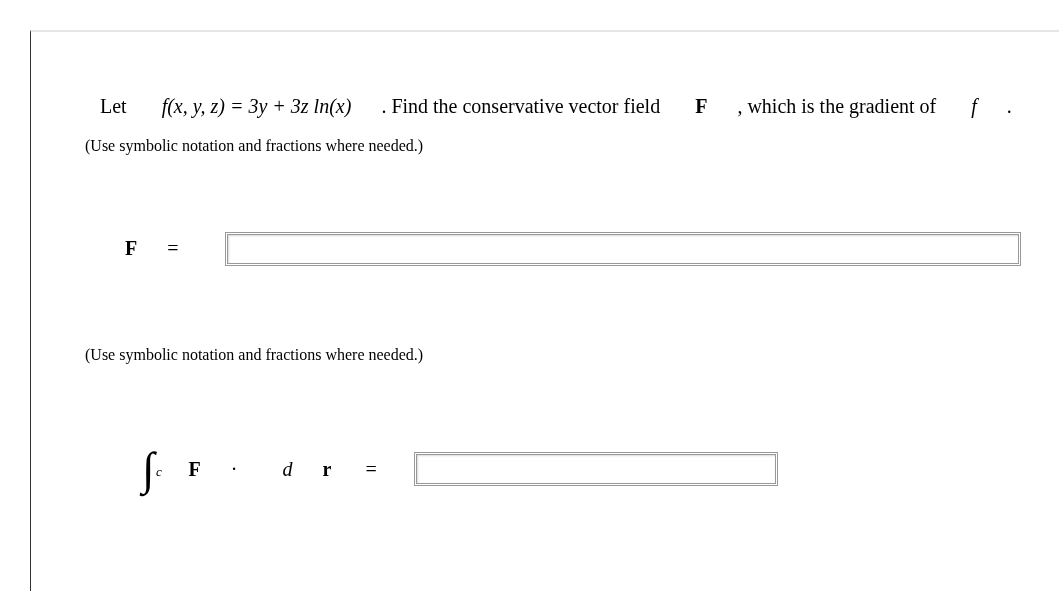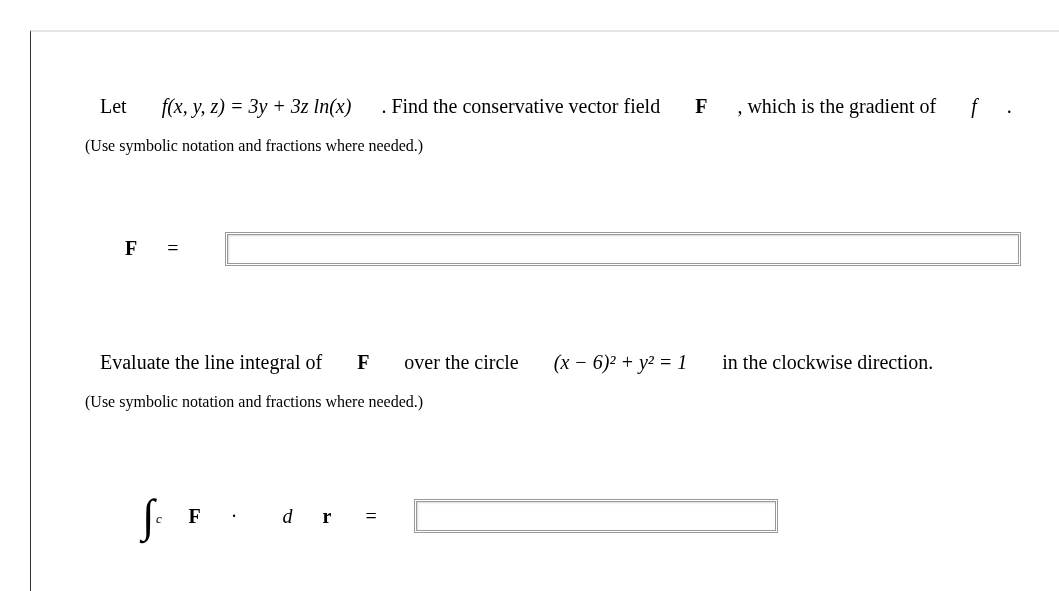--- a/index.html
+++ b/index.html
@@ -115,23 +115,20 @@
   <div class="instruction-text">(Use symbolic notation and fractions where needed.)</div>
 
   <div class="answer-row">
     <div class="label">
       <span class="bold">F</span>
         <span> = </span>
     </div>
     <input type="text" class="input-long" style="">
   </div>
 
-  <div class="question-text">
-    <span>Evaluate the line integral of </span><span style="font-weight:bold;">F</span><span> over the circle </span><span class="math-italic">(x − 6)² + y² = 1</span><span> in the clockwise direction.</span>
-  </div>
 
   <div class="instruction-text">(Use symbolic notation and fractions where needed.)</div>
 
   <div class="answer-row-2">
     <div class="integral-label">
       <span class="integral-symbol">
         <span>∫</span>
         <span class="integral-sub">c</span>
       </span>
       <span style="font-weight:bold;">F</span>

